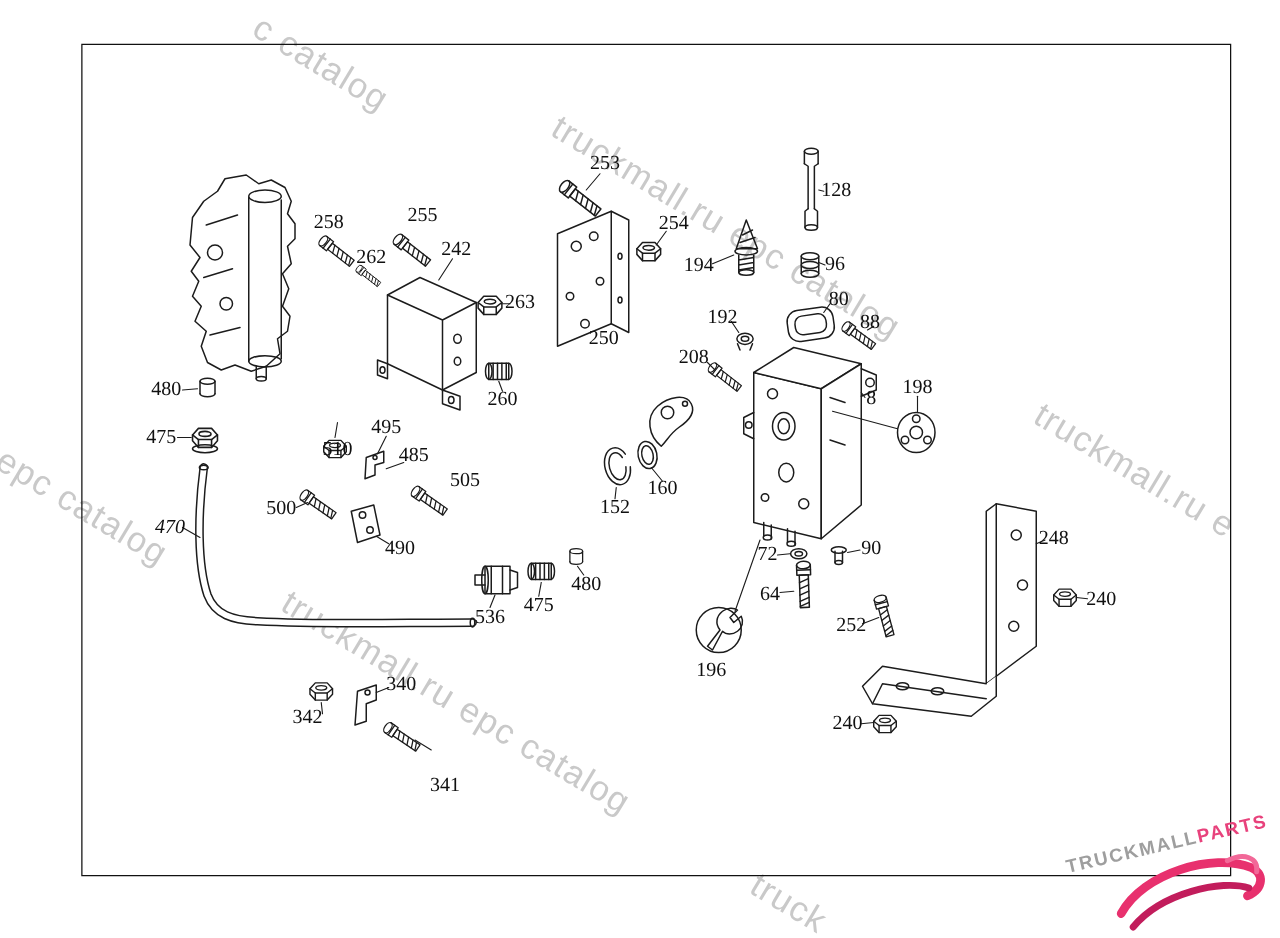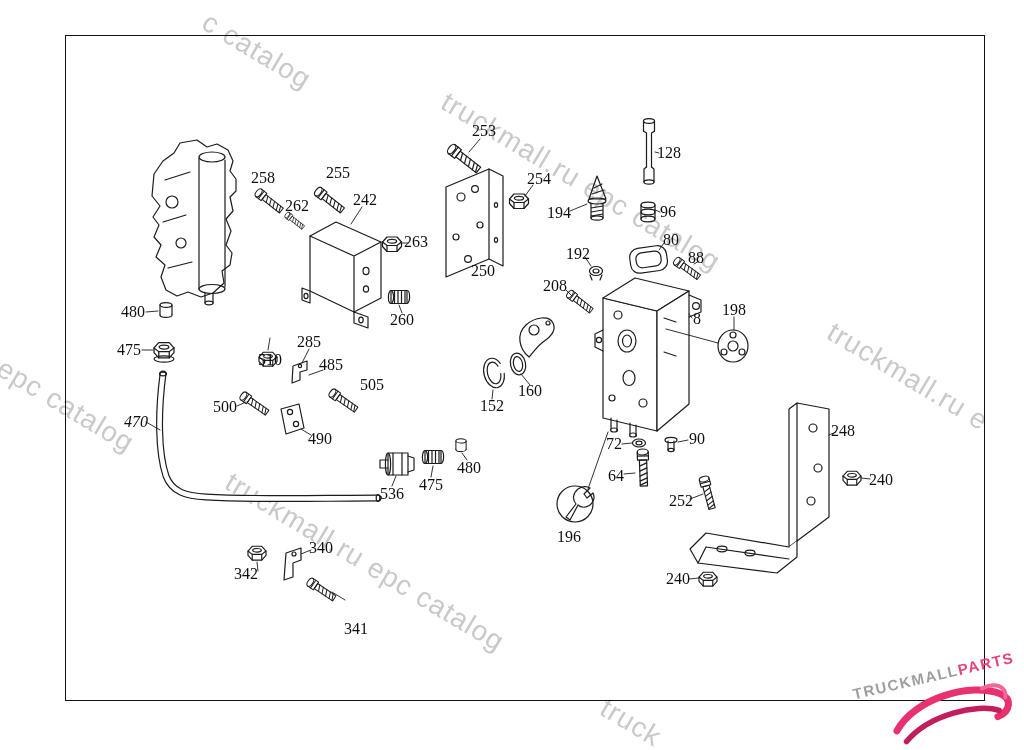--- a/index.html
+++ b/index.html
@@ -331,21 +331,21 @@
       <span class="part-label" style="left: 671px; top: 240px;">80</span>
       <span class="part-label" style="left: 672px; top: 258px; padding-left: 48px;">88</span>
       <span class="part-label" style="left: 483px; top: 271px;">250</span>
       <span class="part-label" style="left: 578px; top: 254px;">192</span>
       <span class="part-label" style="left: 555px; top: 286px;">208</span>
       <span class="part-label" style="left: 697px; top: 319px;">8</span>
       <span class="part-label" style="left: 734px; top: 310px;">198</span>
       <span class="part-label" style="left: 133px; top: 312px;">480</span>
       <span class="part-label" style="left: 129px; top: 350px;">475</span>
       <span class="part-label" style="left: 270px; top: 331px; margin-top: 29px;">510</span>
-      <span class="part-label" style="left: 309px; top: 342px;">285</span>
+      <span class="part-label" style="left: 309px; top: 342px;">495</span>
       <span class="part-label" style="left: 331px; top: 365px;">485</span>
       <span class="part-label" style="left: 358px; top: 385px; margin-left: 14px;">505</span>
       <span class="part-label" style="left: 402px; top: 320px;">260</span>
       <span class="part-label" style="left: 225px; top: 407px;">500</span>
       <span class="part-label" style="left: 320px; top: 439px;">490</span>
       <span class="part-label" style="left: 492px; top: 406px;">152</span>
       <span class="part-label" style="left: 530px; top: 391px;">160</span>
       <span class="part-label" style="left: 136px; top: 422px; font-style: italic;">470</span>
       <span class="part-label" style="left: 392px; top: 494px;">536</span>
       <span class="part-label" style="left: 431px; top: 485px;">475</span>

